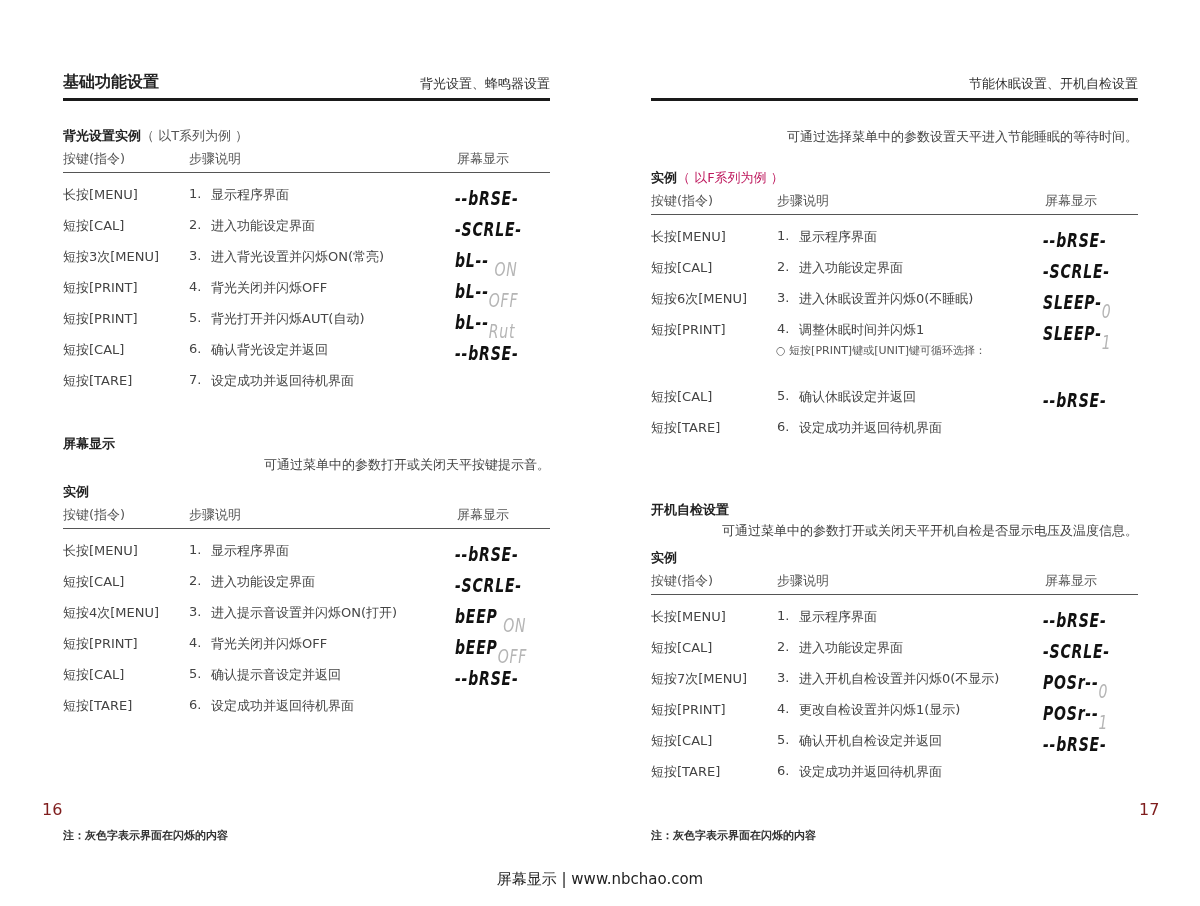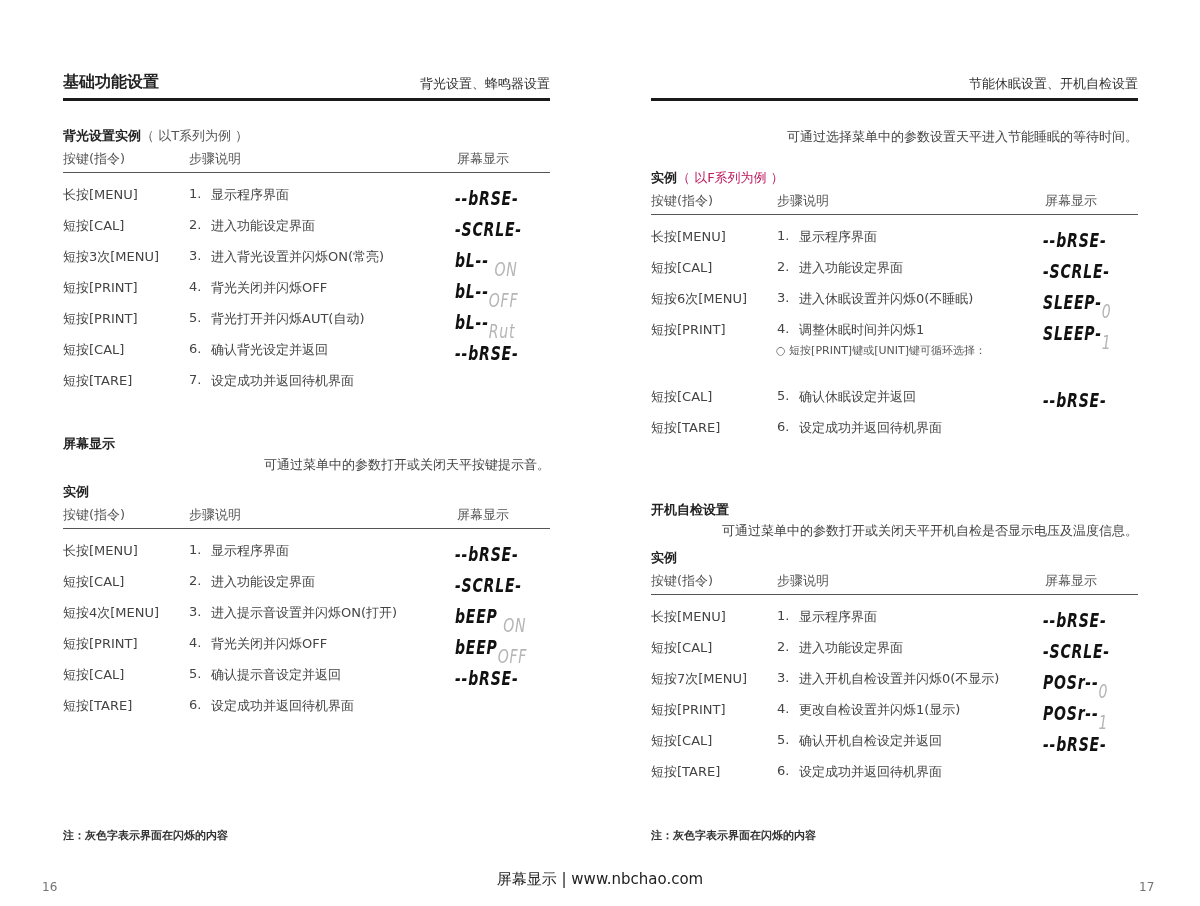--- a/index.html
+++ b/index.html
@@ -24,21 +24,21 @@
   .c1 { left: 0; }
   .c2 { left: 126px; }
   .c3 { left: 148px; }
   .c4 { left: 394px; }
   .lcd { position: absolute; left: 392px; top: 6px; font-family: "DejaVu Sans Condensed", "DejaVu Sans", sans-serif;
          font-size: 20px; font-weight: bold; font-style: italic; letter-spacing: 1px; color: #111;
          transform: scaleX(0.78); transform-origin: left center; white-space: pre; }
   .lcd .blink { color: #b5b5b5; font-weight: normal; }
   .subnote { position: relative; height: 36px; font-size: 11px; color: #555; line-height: 16px; padding-left: 125px; }
   .footnote { position: absolute; top: 828px; font-size: 11px; font-weight: bold; color: #333; }
-  .pgnum { position: absolute; top: 880px; font-size: 12px; color: #737373; }
+  .pgnum { position: absolute; top: 800px; font-size: 16px; color: #7f1d1d; }
   .brand { position: absolute; top: 870px; left: 0; width: 1200px; text-align: center; font-size: 15px; color: #222; }
 </style>
 </head>
 <body>
 
 <div class="page left">
   <div class="hdr">
     <span class="title">基础功能设置</span>
     <span class="sub">背光设置、蜂鸣器设置</span>
   </div>

